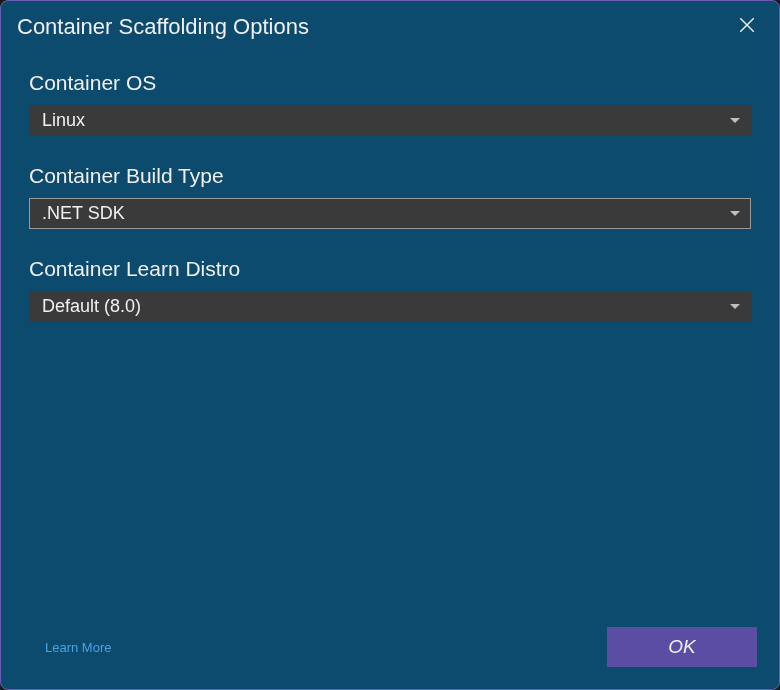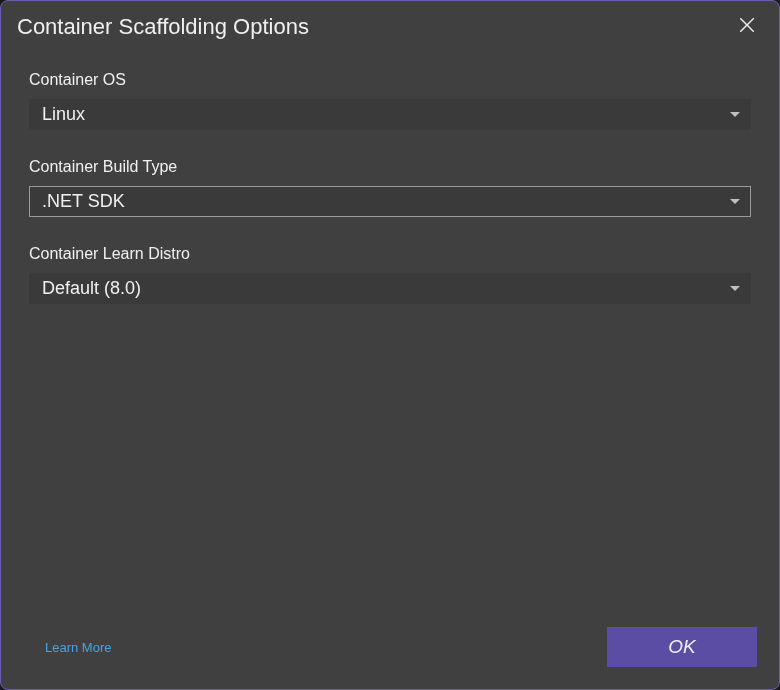--- a/index.html
+++ b/index.html
@@ -11,21 +11,21 @@
       width: 780px;
       height: 690px;
       background: #1a1a1a;
       font-family: "Segoe UI", Arial, sans-serif;
       color: #ffffff;
       overflow: hidden;
     }
     .dialog {
       width: 780px;
       height: 690px;
-      background: #404040;
+      background: #0c4a6e;
       border: 1px solid #6b5db3;
       border-radius: 8px;
       display: flex;
       flex-direction: column;
       position: relative;
     }
     .titlebar {
       display: flex;
       align-items: center;
       justify-content: space-between;
@@ -52,21 +52,21 @@
     .body {
       flex: 1;
       padding: 22px 28px 0 28px;
       display: flex;
       flex-direction: column;
     }
     .field-group {
       margin-bottom: 28px;
     }
     .field-label {
-      font-size: 16px;
+      font-size: 21px;
       font-weight: 400;
       color: #f0f0f0;
       margin-bottom: 10px;
       display: block;
     }
     .dropdown {
       width: 100%;
       height: 31px;
       background: #3a3a3a;
       border: 1px solid #3a3a3a;

